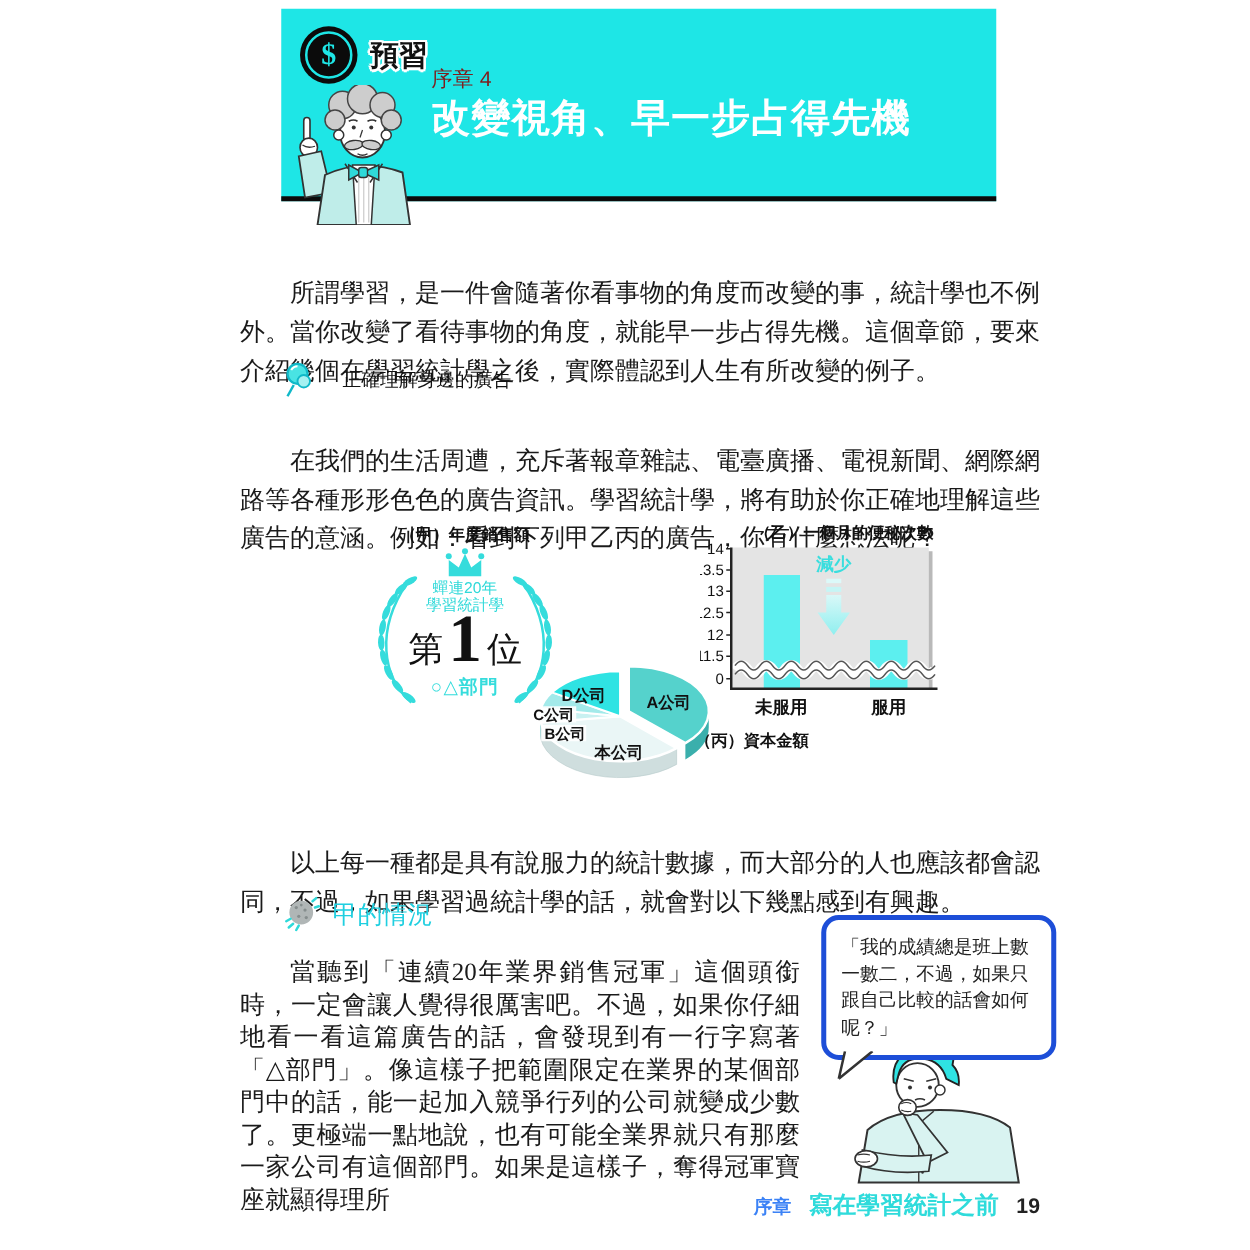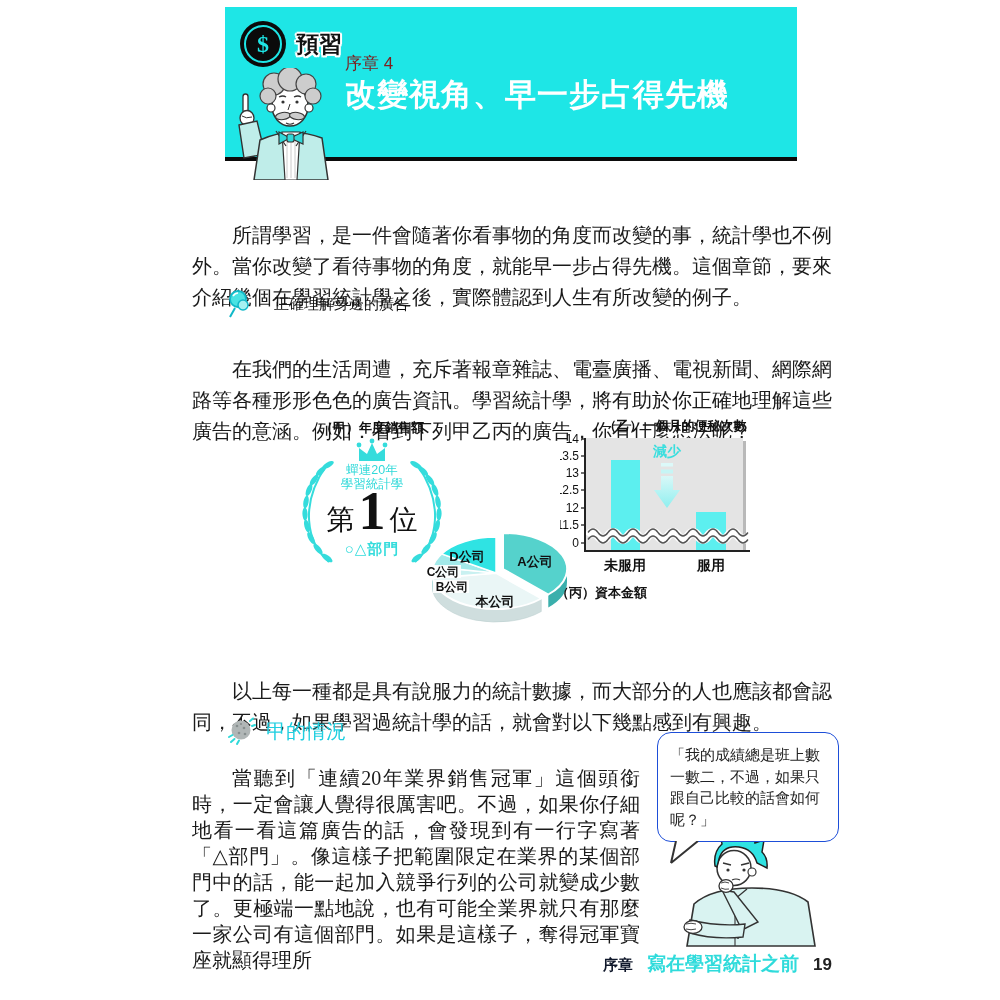--- a/index.html
+++ b/index.html
@@ -47,29 +47,29 @@
   .award-rank{left:302px;top:484px;width:140px;display:flex;justify-content:center;
               align-items:baseline;gap:4px;color:#111;}
   .award-rank .pre,.award-rank .suf{font-size:28px;}
   .award-rank .num{font-size:54px;font-weight:bold;line-height:1;}
   .award-dept{left:302px;top:540px;width:140px;text-align:center;color:#35DCDC;
               font-size:15px;font-weight:bold;letter-spacing:1px;}
   .crown{left:354px;top:438px;}
   .laurel-l{left:298px;top:460px;} .laurel-r{left:410px;top:460px;}
 
   
-  .bubble{left:657px;top:732px;width:156px;height:86px;border:1px solid #1d4ed8;border-radius:14px;
+  .bubble{left:657px;top:732px;width:156px;height:86px;border:4px solid #1d4ed8;border-radius:14px;
           background:#fff;padding:11px 12px;font-size:15px;line-height:21.5px;
           color:#222;z-index:2;}
   .bubble-tail{left:668px;top:841px;z-index:3;}
   .boy{left:660px;top:828px;}
 
   
   .footer{top:951px;right:168px;display:flex;align-items:baseline;gap:14px;}
-  .footer .chap{font-size:15px;font-weight:bold;color:#0f172a;}
+  .footer .chap{font-size:15px;font-weight:bold;color:#3b82f6;}
   .footer .bt{font-size:19px;font-weight:bold;color:#2FDBDB;}
   .footer .pn{font-size:17px;font-weight:bold;color:#222;}
 </style>
 </head>
 <body>
 
 <div class="page">
 
   <div class="abs banner"></div>
 

